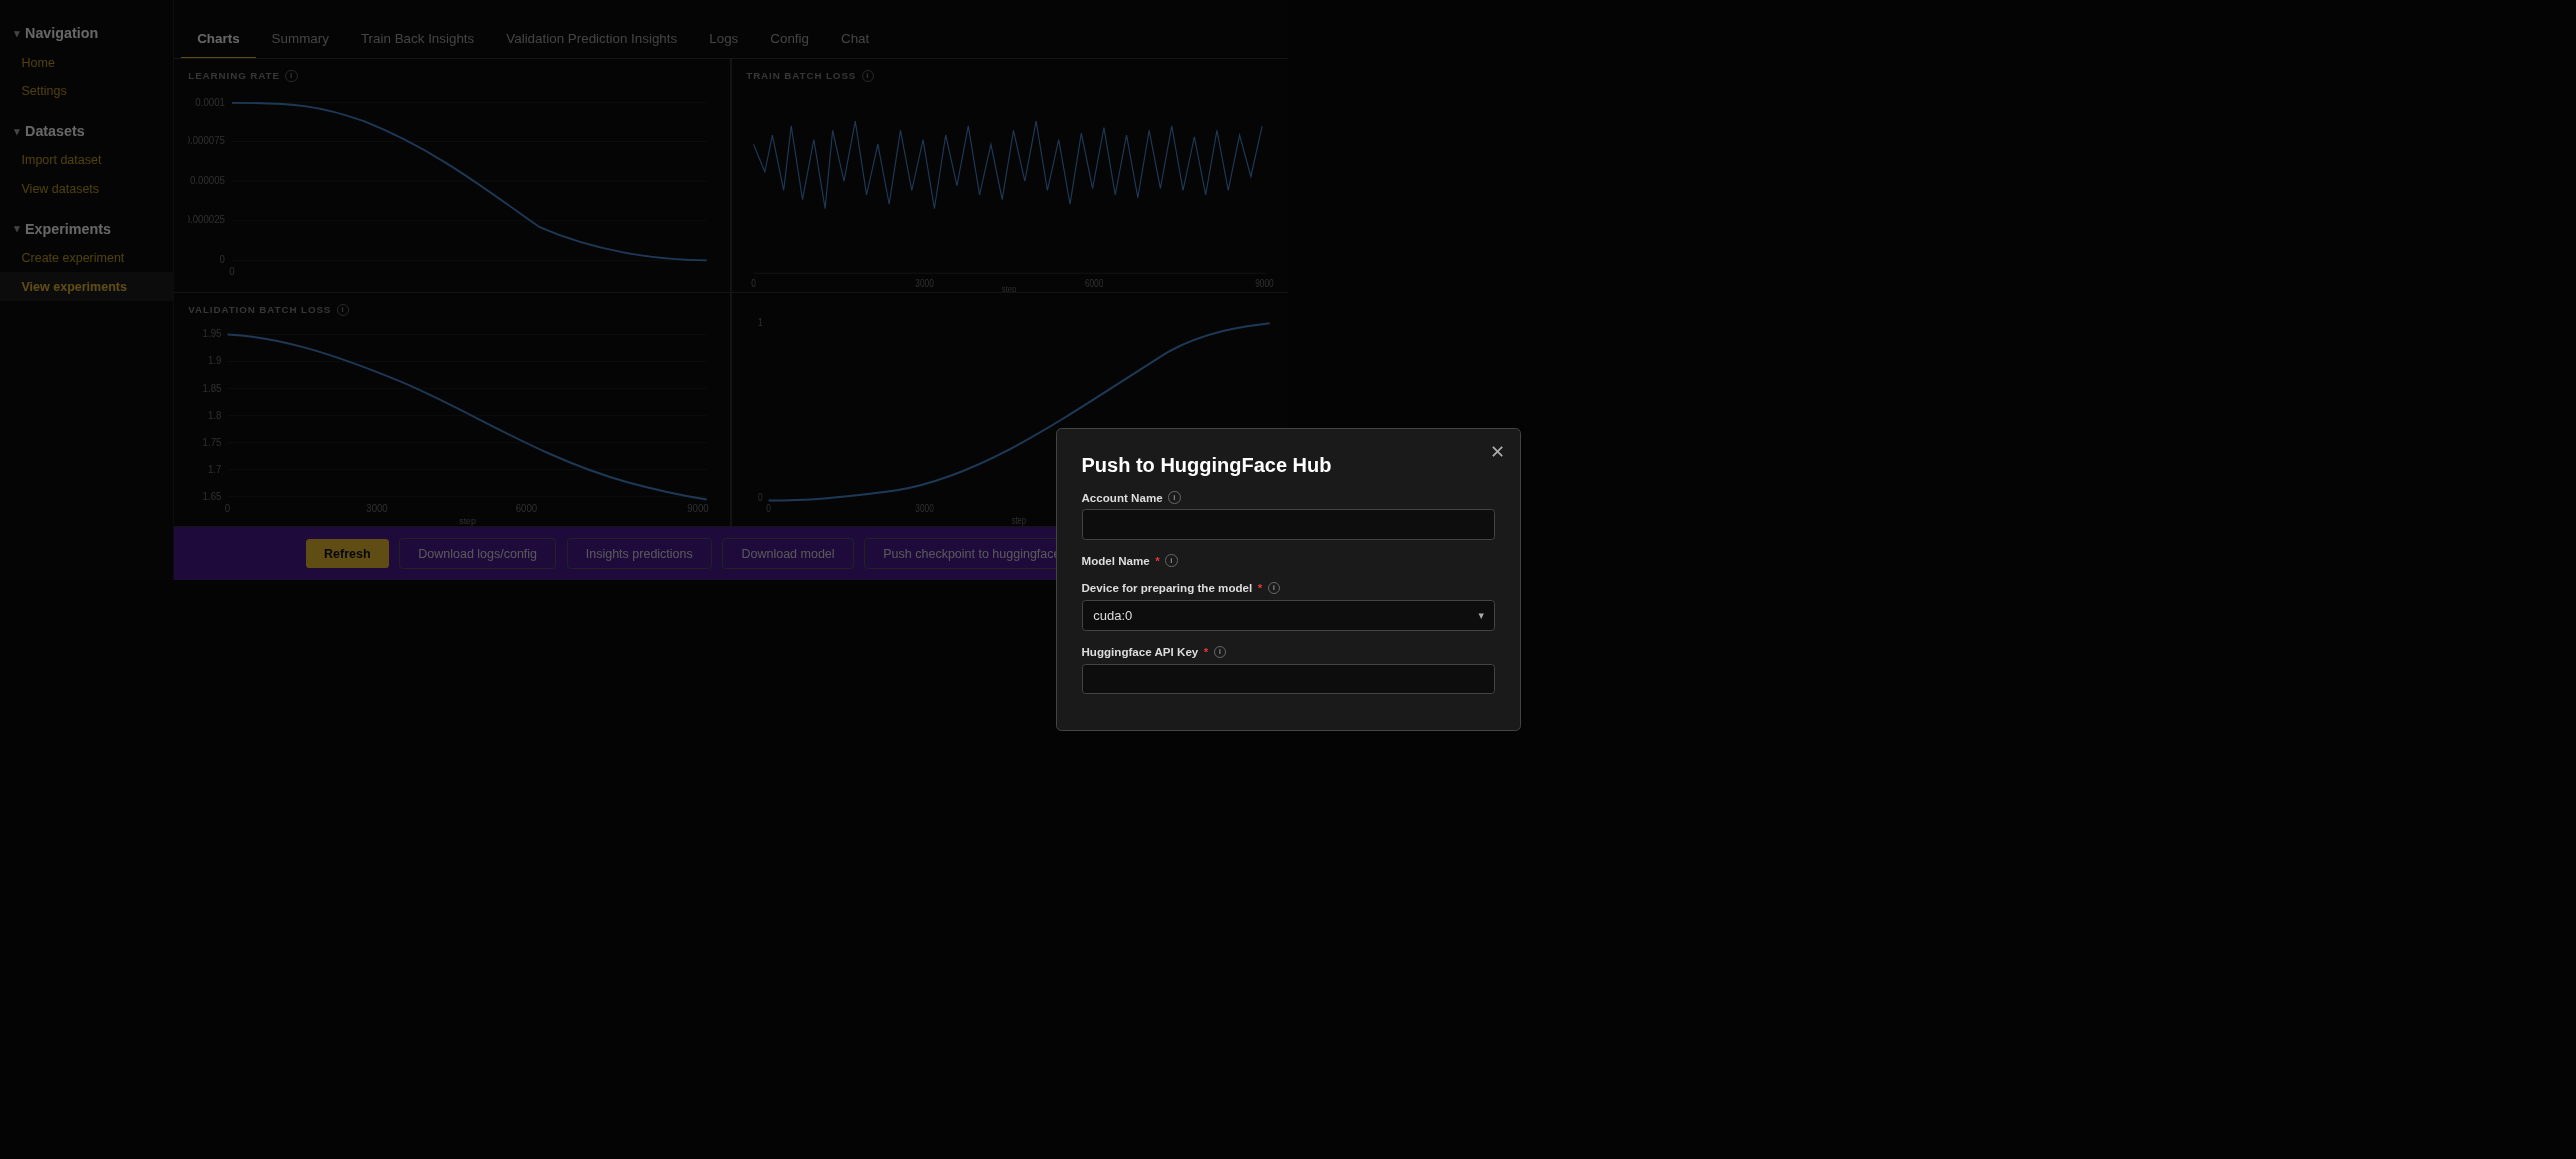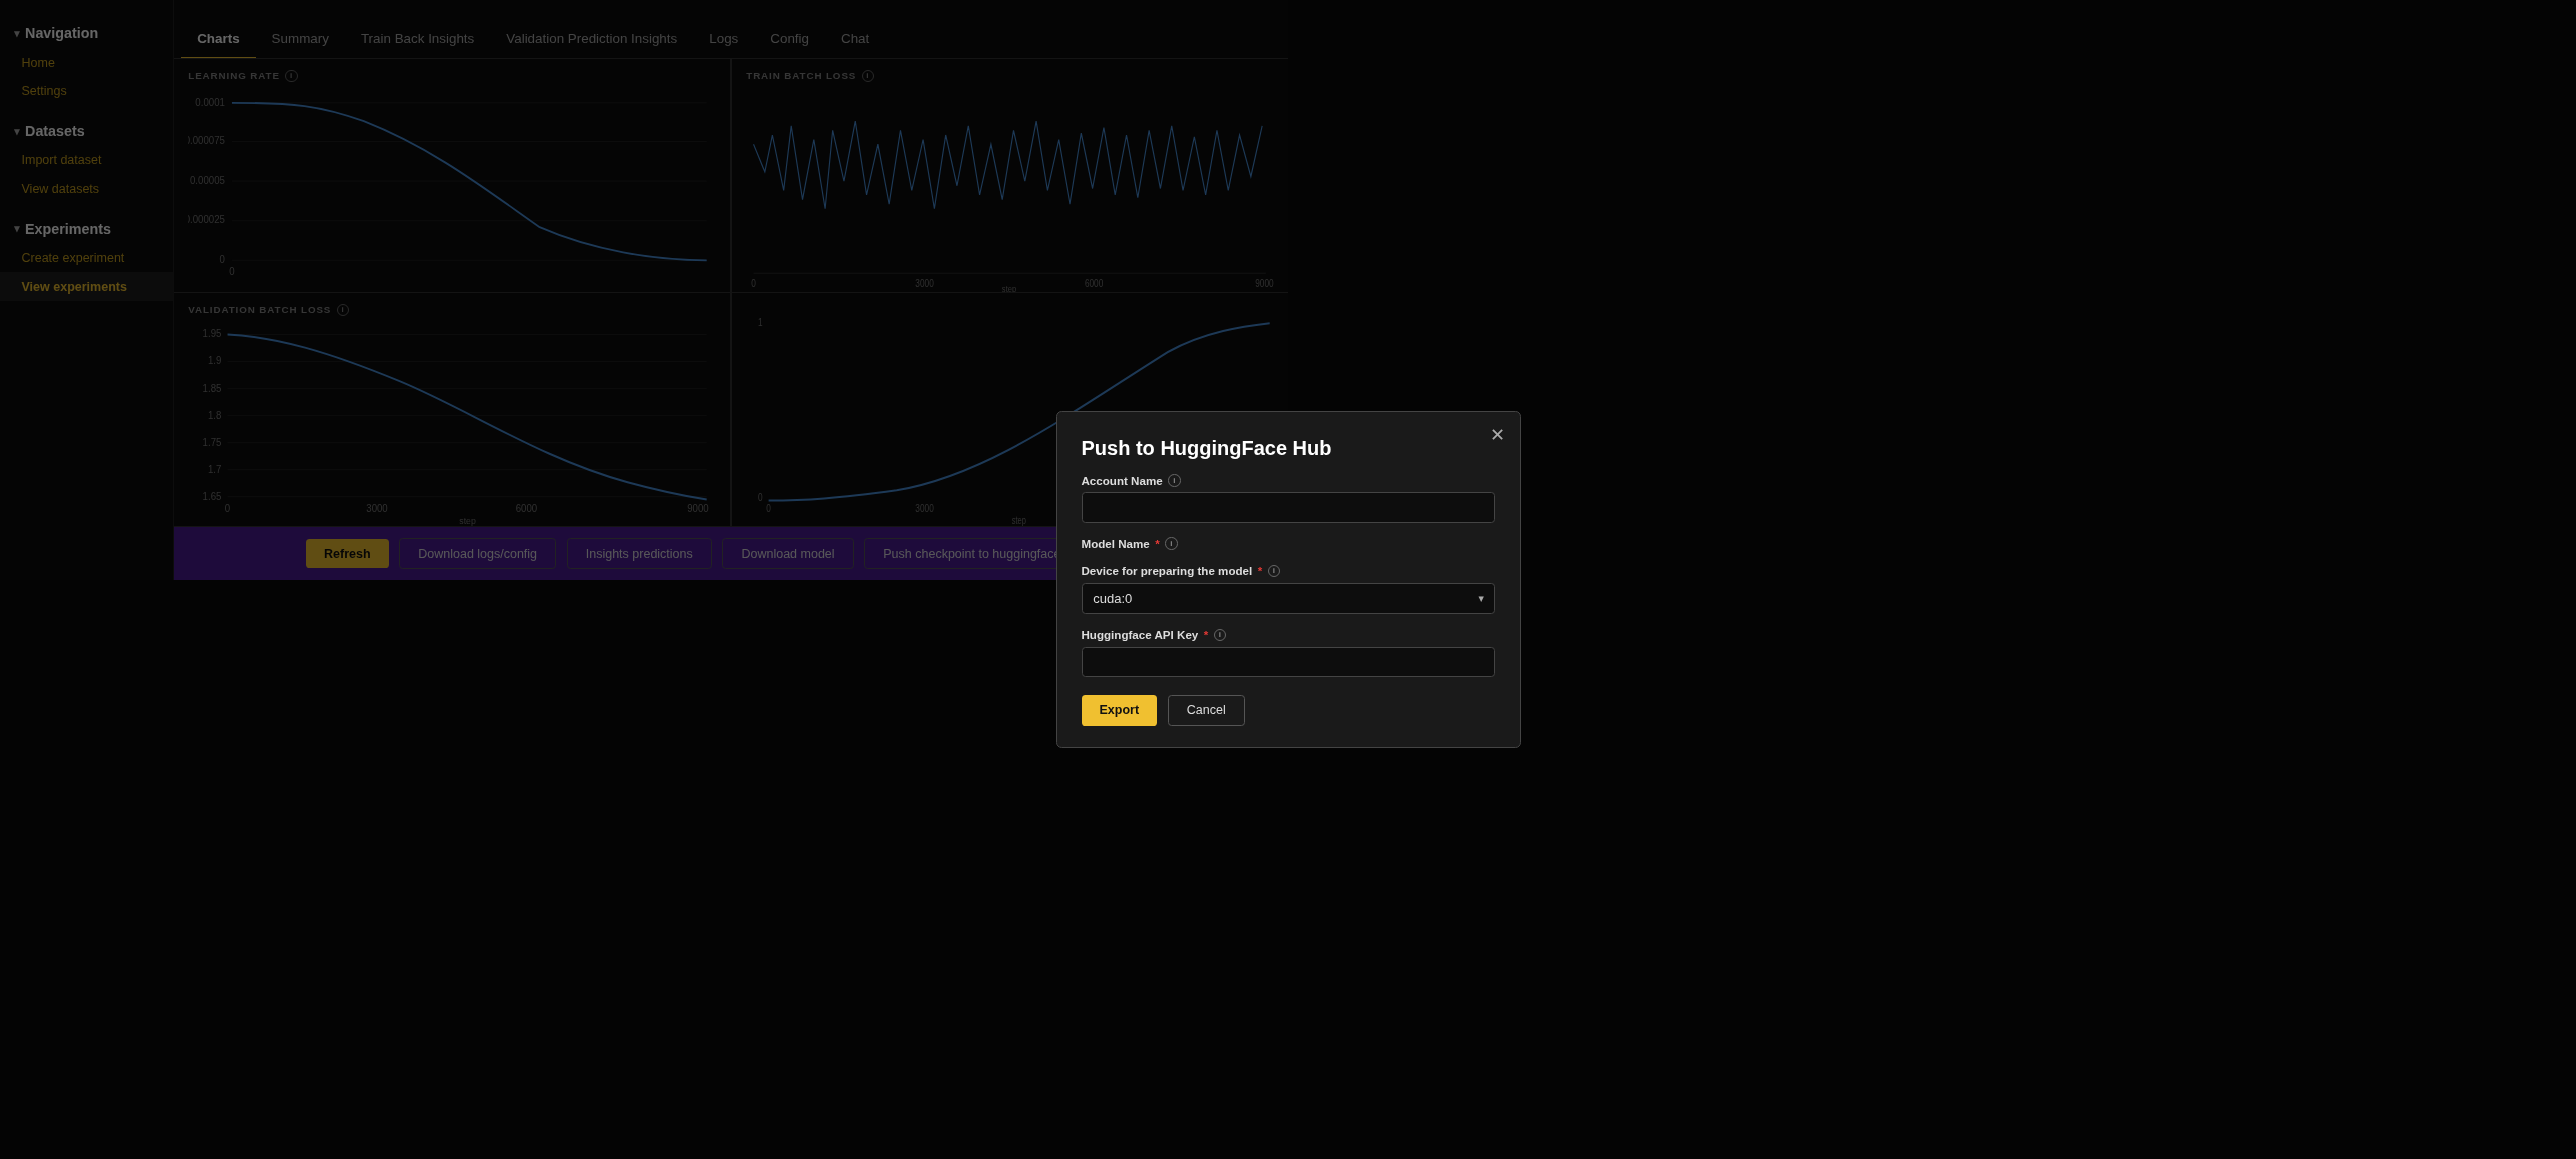--- a/index.html
+++ b/index.html
@@ -482,19 +482,15 @@
 
     <div class="form-group">
       <div class="form-label">
         <span>Huggingface API Key</span>
         <span class="required">*</span>
         <span class="chart-info-icon">i</span>
       </div>
       <input type="password" class="form-input" value="" placeholder="" style="">
     </div>
 
-    <div class="modal-buttons">
-      <button class="btn btn-yellow">Export</button>
-      <button class="btn btn-outline">Cancel</button>
-    </div>
   </div>
 </div>
 
 
 </body></html>

